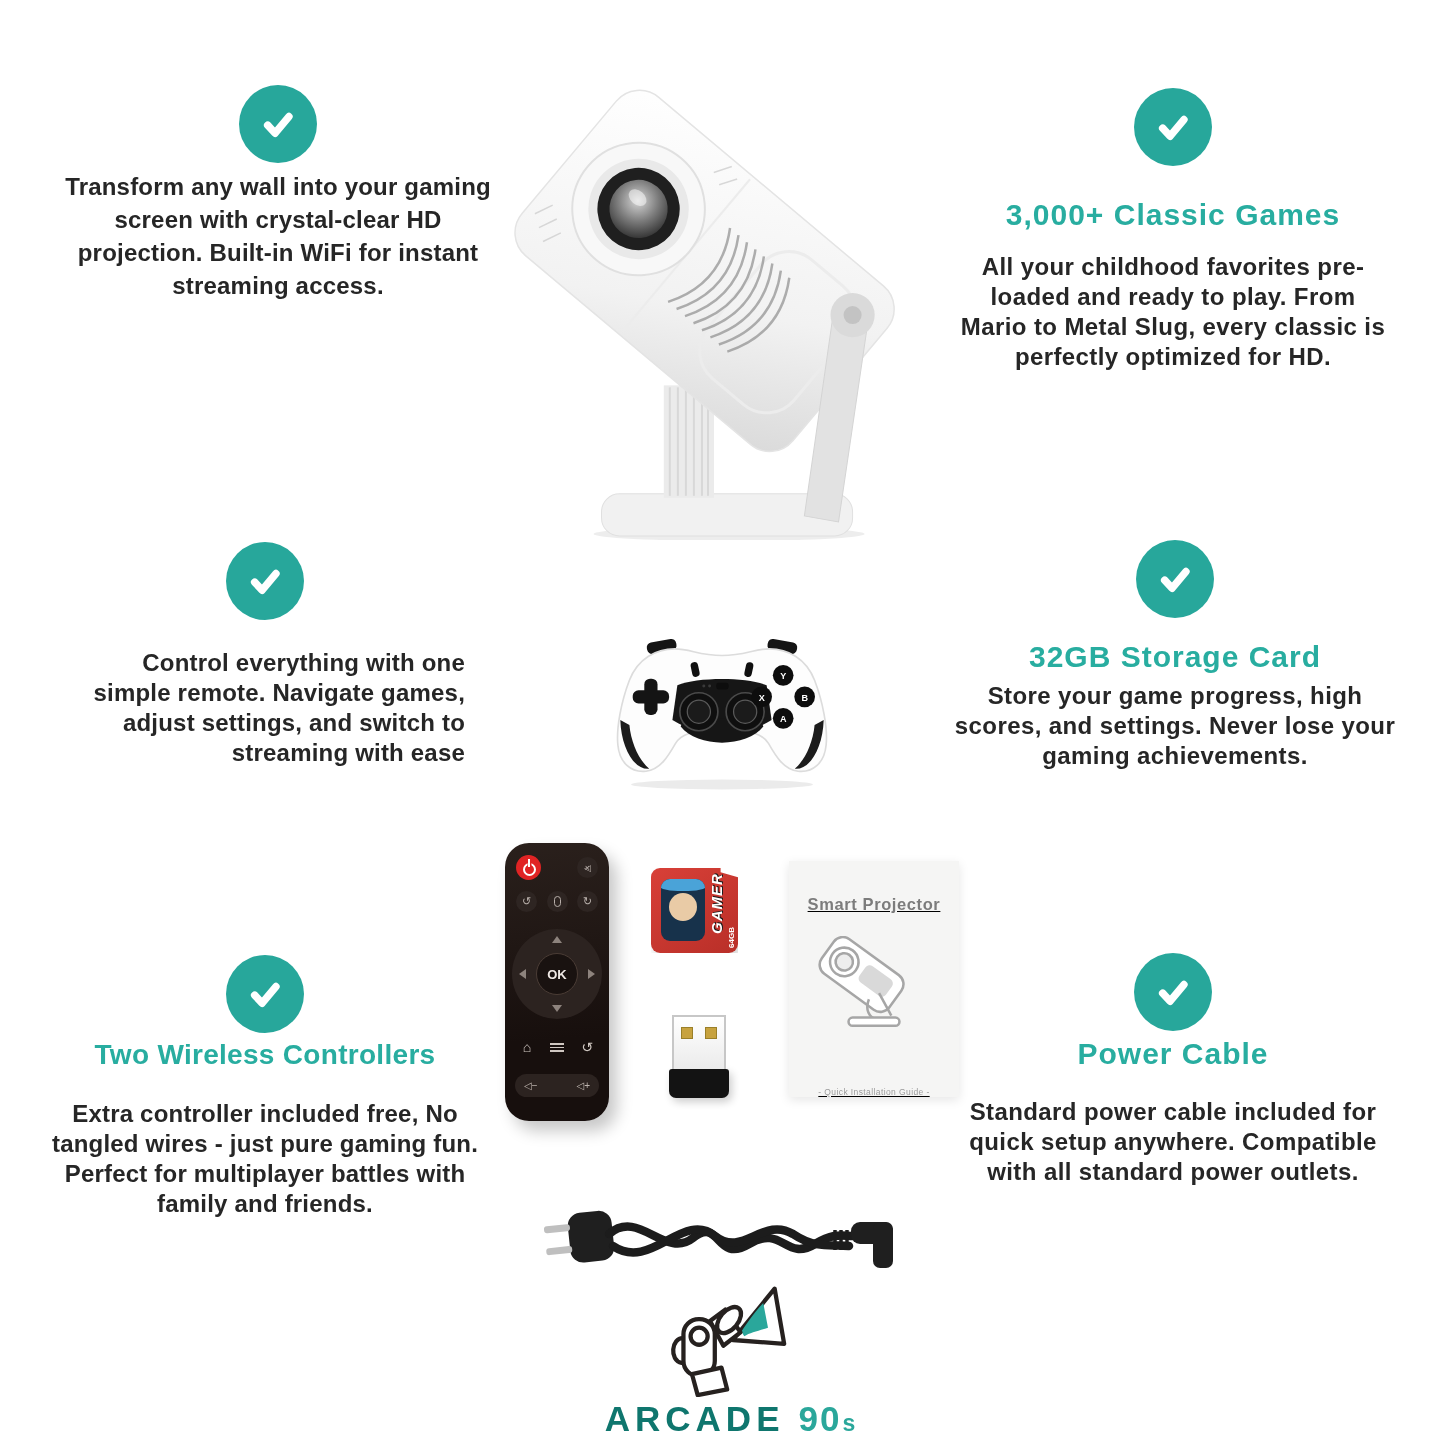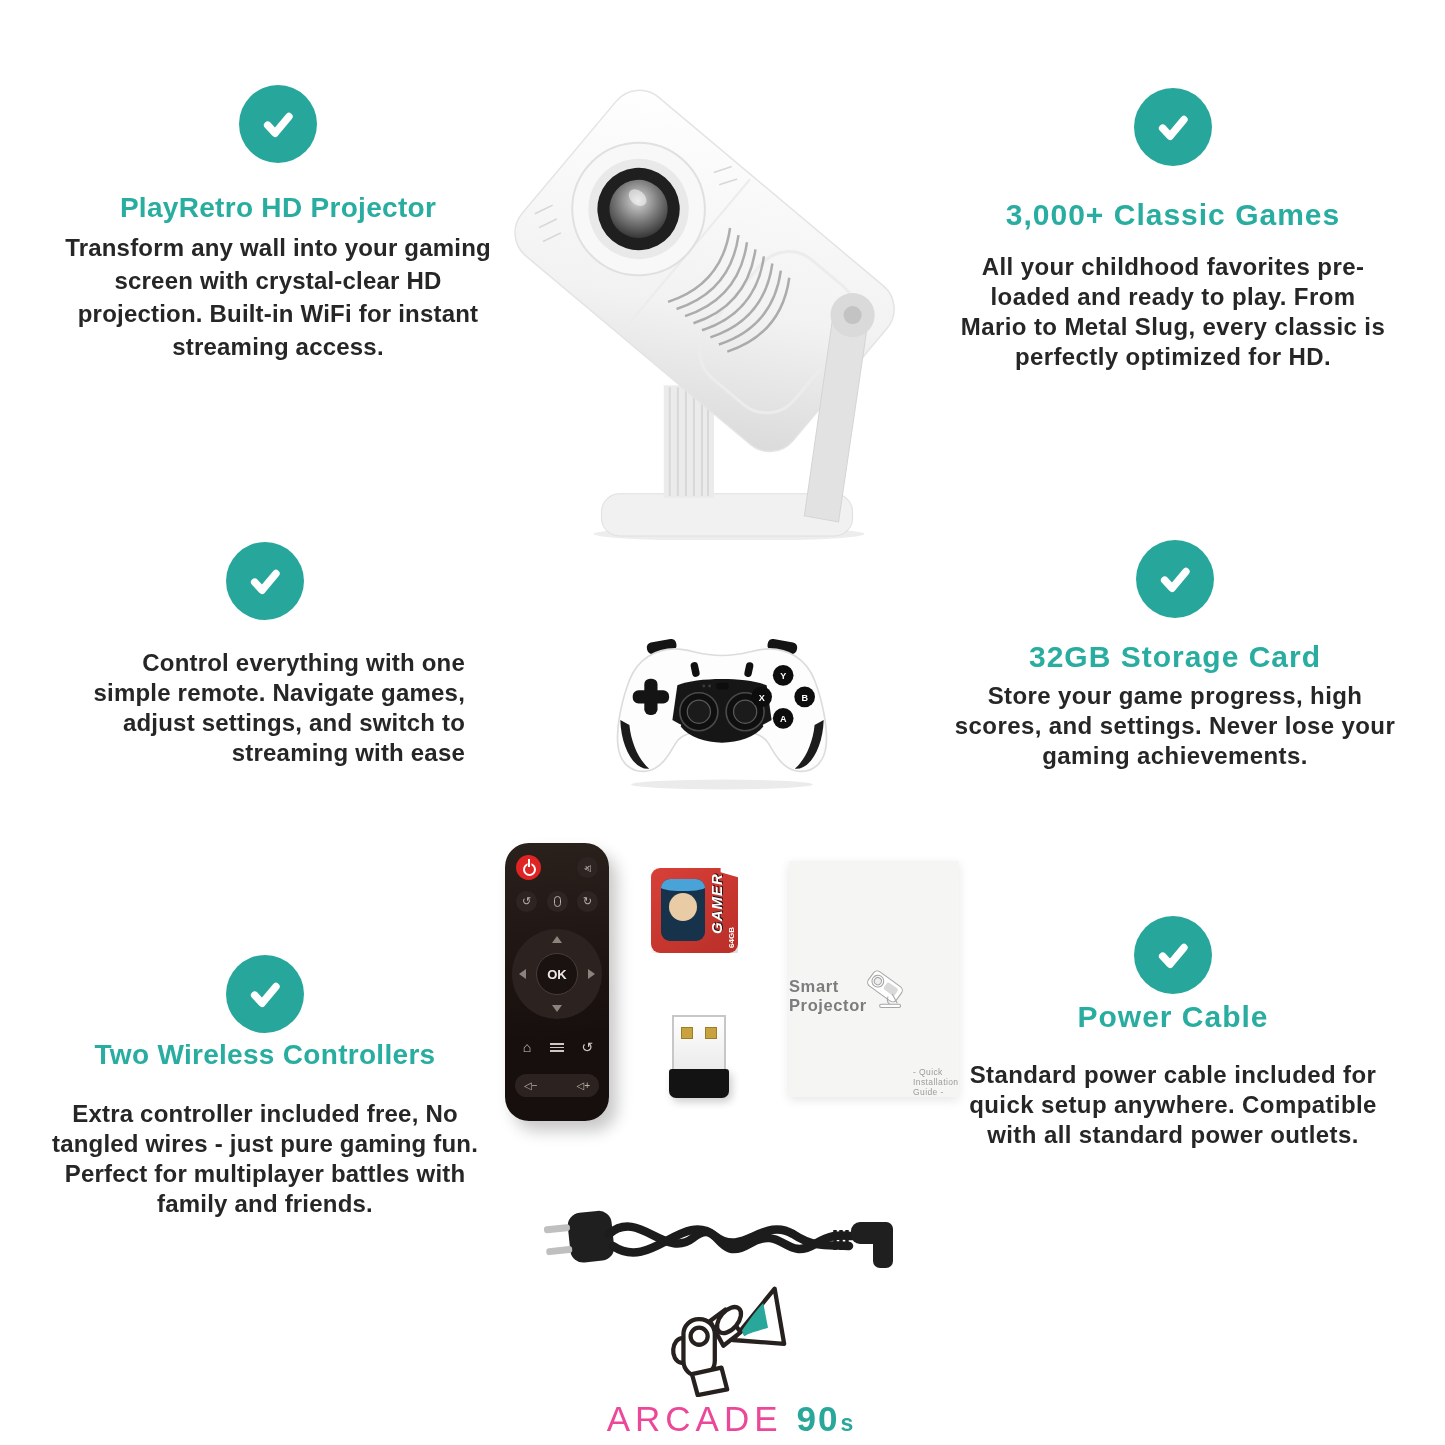--- a/index.html
+++ b/index.html
@@ -12,21 +12,21 @@
   .check svg{width:46px;height:46px;}
   .feature h2{margin:0 auto;font-size:28px;font-weight:800;color:#28ada0;letter-spacing:.3px;}
   .feature p{margin:0 auto;font-size:24px;line-height:30px;font-weight:700;color:#262626;letter-spacing:.2px;}
   .fr h2{font-size:30px;letter-spacing:1px;}
   .fr p{letter-spacing:.4px;}
   .f1{left:38px;top:85px;width:480px;}   .f1 h2{margin-top:29px;} .f1 p{margin-top:7px;width:436px;font-size:24px;line-height:33px;}
   .f2{left:933px;top:88px;width:480px;}  .f2 h2{margin-top:32px;} .f2 p{margin-top:20px;width:432px;}
   .f3{left:25px;top:542px;width:480px;}  .f3 h2{margin-top:5px;}  .f3 p{margin-top:28px;width:400px;text-align:right;}
   .f4{left:935px;top:540px;width:480px;} .f4 h2{margin-top:22px;} .f4 p{margin-top:7px;width:452px;}
   .f5{left:20px;top:955px;width:490px;}  .f5 h2{margin-top:6px;}  .f5 p{margin-top:28px;width:468px;}
-  .f6{left:933px;top:916px;width:480px;} .f6 h2{margin-top:6px;}  .f6 p{margin-top:26px;width:440px;}
+  .f6{left:933px;top:953px;width:480px;} .f6 h2{margin-top:6px;}  .f6 p{margin-top:26px;width:440px;}
   
   .projector{position:absolute;left:493px;top:68px;width:442px;height:472px;}
   .controller{position:absolute;left:598px;top:622px;width:248px;height:172px;}
   
   .remote{position:absolute;left:505px;top:843px;width:104px;height:278px;border-radius:24px;
           background:linear-gradient(175deg,#2a201c,#170f0d 70%);box-shadow:8px 10px 16px rgba(0,0,0,.22);}
   .remote *{position:absolute;box-sizing:border-box;}
   .r-pwr{left:11px;top:12px;width:25px;height:25px;border-radius:50%;background:#e02424;}
   .r-pwr::after{content:"";position:absolute;left:7px;top:8px;width:9px;height:9px;border:2px solid #fff;border-radius:50%;clip-path:polygon(0 0,35% 0,35% 40%,65% 40%,65% 0,100% 0,100% 100%,0 100%);}
   .r-pwr::before{content:"";position:absolute;left:11.5px;top:4px;width:2px;height:8px;background:#fff;}
@@ -65,45 +65,44 @@
           writing-mode:vertical-rl;transform:rotate(180deg);}
   
   .dongle{position:absolute;left:669px;top:1015px;width:60px;height:81px;}
   .d-metal{position:relative;margin:0 auto;width:50px;height:52px;background:linear-gradient(#ffffff,#ebebeb);
            border:2px solid #c7c7c7;border-bottom:none;}
   .d-metal::before,.d-metal::after{content:"";position:absolute;top:10px;width:10px;height:10px;background:#c7a23e;border:1px solid #9a7f28;}
   .d-metal::before{left:7px;} .d-metal::after{right:7px;}
   .d-body{width:60px;height:29px;background:#131313;border-radius:3px 3px 7px 7px;box-shadow:3px 4px 8px rgba(0,0,0,.2);}
   
   .manual{position:absolute;left:789px;top:861px;width:170px;height:236px;background:#f5f5f4;
-          box-shadow:0 3px 10px rgba(0,0,0,.10);display:flex;flex-direction:row;align-items:center;}
+          box-shadow:0 3px 10px rgba(0,0,0,.10);display:flex;flex-direction:column;align-items:center;text-decoration:underline;}
   .m-title{margin-top:34px;color:#7c7c7c;font-weight:700;font-size:16.5px;letter-spacing:.6px;}
   .manual svg{margin-top:22px;}
   .m-foot{margin-top:auto;color:#9b9b9b;font-size:8.5px;letter-spacing:.4px;}
   
   .cable{position:absolute;left:543px;top:1192px;width:364px;height:92px;}
   
   .logo{position:absolute;left:555px;top:1283px;width:350px;display:flex;flex-direction:column;align-items:center;}
   .logo-text{display:flex;align-items:baseline;margin-top:2px;}
-  .l-word{font-size:35px;font-weight:400;letter-spacing:5px;color:#ec4899;}
+  .l-word{font-size:35px;font-weight:700;letter-spacing:5px;color:#0f766e;}
   .l-num{font-size:35px;font-weight:800;letter-spacing:2px;color:#2aa79b;margin-left:14px;}
   .l-s{font-size:23px;font-weight:800;color:#2aa79b;margin-left:1px;}
 </style>
 </head>
 <body>
 
 <div class="canvas">
 
   <section class="feature f1">
     <div class="check">
       <svg viewBox="0 0 80 80">
           <path d="M22,42 L35,56 L59,27" stroke="#fff" stroke-width="13" fill="none" stroke-linecap="round" stroke-linejoin="round"></path>
         </svg>
     </div>
-    <h2>PlayRetro HD Projector</h2>
     <p>Transform any wall into your gaming screen with crystal-clear HD projection. Built-in WiFi for instant streaming access.</p>
   </section>
 
   <section class="feature fr f2">
     <div class="check">
       <svg viewBox="0 0 80 80">
           <path d="M22,42 L35,56 L59,27" stroke="#fff" stroke-width="13" fill="none" stroke-linecap="round" stroke-linejoin="round"></path>
         </svg>
     </div>
     <h2>3,000+ Classic Games</h2>

